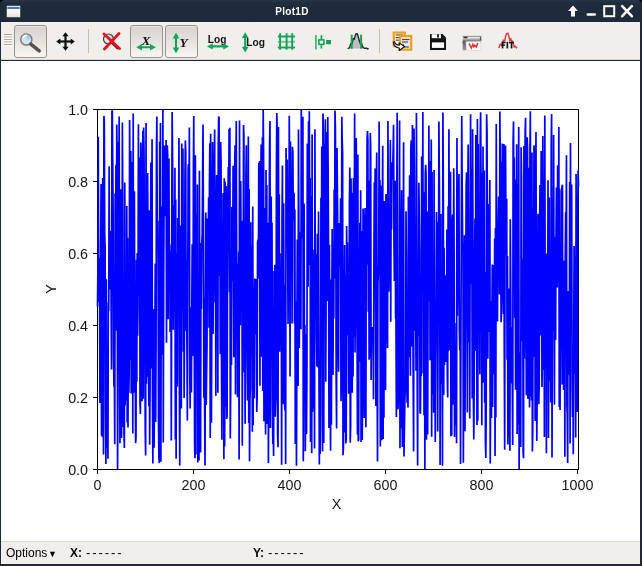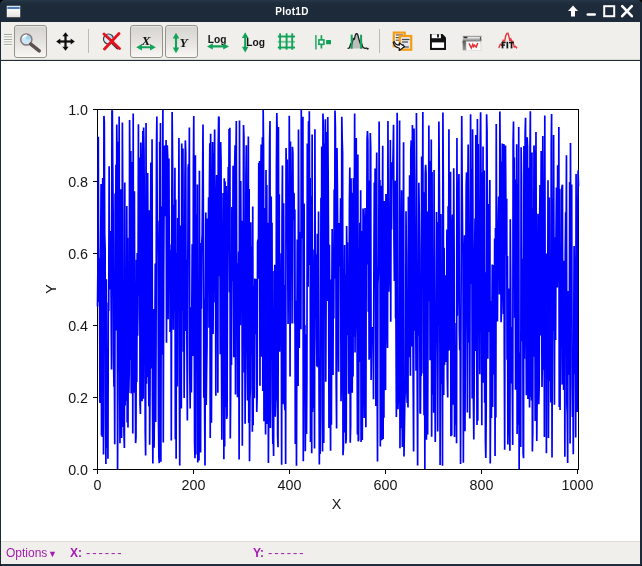--- a/index.html
+++ b/index.html
@@ -13,21 +13,21 @@
 .tbtn { position:absolute; top:0; height:22px; width:18px; }
 #toolbar { position:absolute; left:1px; top:22px; width:640px; height:38px;
   background:#f0efec; border-bottom:1px solid #d6d5d1; }
 .chk { position:absolute; border:1px solid #96938d; border-radius:3px;
   background:linear-gradient(#d5d4d1,#e7e6e3 60%,#f8f7f4);
   box-shadow:inset 0 1px 0 rgba(255,255,255,.4); }
 .sep { position:absolute; width:1px; background:#bcbcb5; }
 .ticon { position:absolute; }
 #canvas { position:absolute; left:0px; top:61px; width:642px; height:480px; background:#fff; }
 #status { position:absolute; left:1px; top:541px; width:640px; height:23px;
-  background:#f0efec; border-top:1px solid #deddd9; font-size:12px; color:#a21caf; }
+  background:#f0efec; border-top:1px solid #deddd9; font-size:12px; color:#000000; }
 #status span { position:absolute; top:4px; }
 </style>
 </head>
 <body>
 <div id="win">
   <div id="titlebar">
     <div id="title">Plot1D</div>
     <svg class="ticon" style="left:6px;top:4.5px" width="15" height="13" viewBox="0 0 15 13">
       <defs>
           <linearGradient id="wbody" x1="0" y1="0" x2="0" y2="1">

